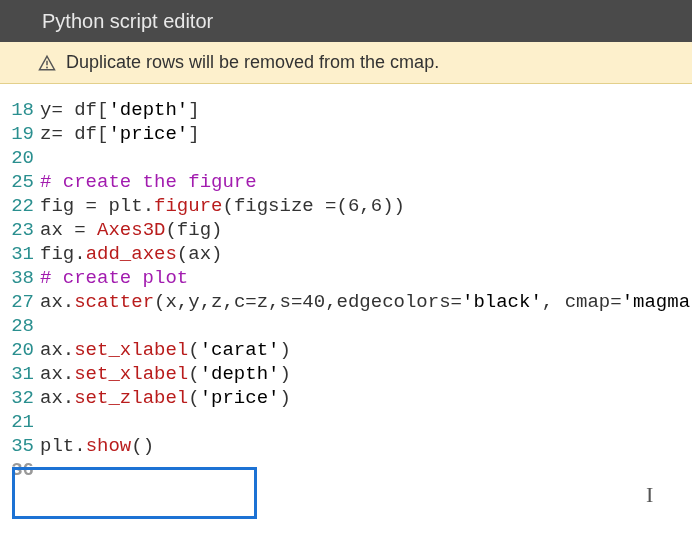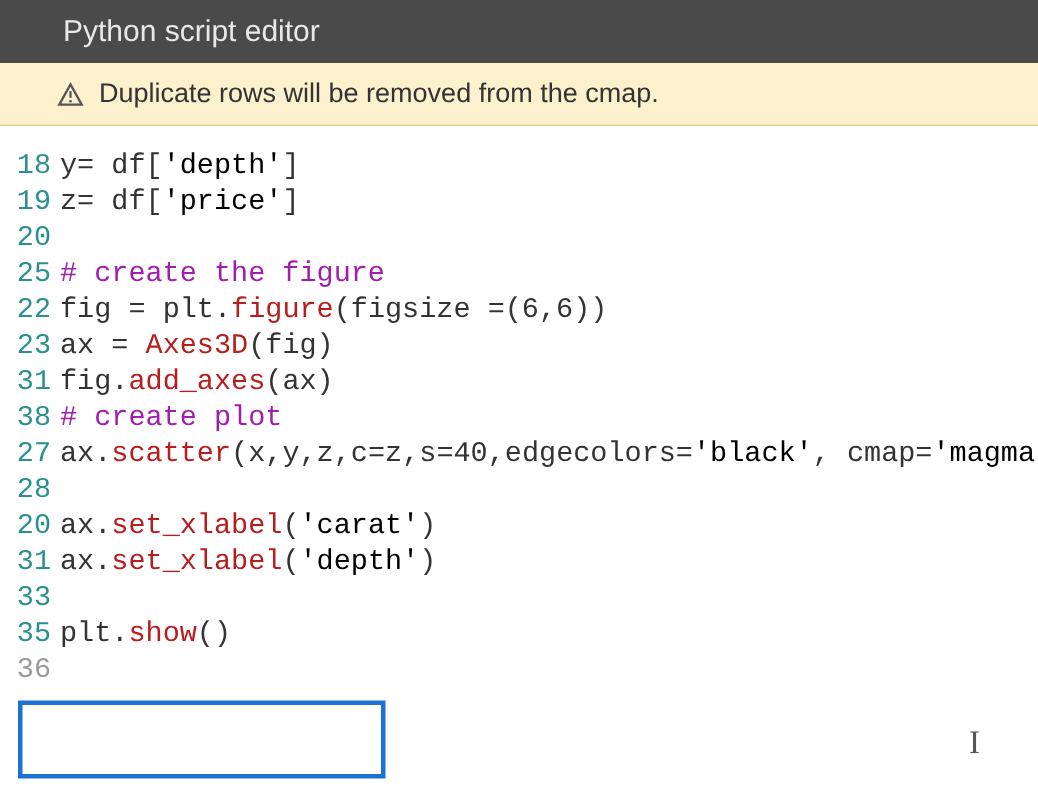--- a/index.html
+++ b/index.html
@@ -49,21 +49,21 @@
     flex-shrink: 0;
   }
   .code { flex: 1; color: #222; }
   .tok-comment { color: #a21caf; }
   .tok-string  { color: #000000; }
   .tok-call    { color: #b91c1c; }
   .tok-ident   { color: #333; }
   .tok-op      { color: #333; }
   .tok-num     { color: #333; }
   .tok-paren   { color: #333; }
-  .tok-faded   { color: #999; }
+  .tok-faded   { color: #999; font-weight: bold; }
   .highlight-box {
     position: absolute;
     border: 3px solid #1c72d4;
     pointer-events: none;
   }
   .cursor-caret {
     position: absolute;
     font-family: "Times New Roman", serif;
     font-size: 22px;
     color: #555;
@@ -94,19 +94,20 @@
     <div class="line"><span class="gutter">20</span><span class="code"></span></div>
     <div class="line"><span class="gutter">25</span><span class="code"><span class="tok-comment"># create the figure</span></span></div>
     <div class="line"><span class="gutter">22</span><span class="code"><span class="tok-ident">fig </span><span class="tok-op">= </span><span class="tok-ident">plt</span><span class="tok-op">.</span><span class="tok-call">figure</span><span class="tok-paren">(</span><span class="tok-ident">figsize </span><span class="tok-op">=</span><span class="tok-paren">(</span><span class="tok-num">6</span><span class="tok-op">,</span><span class="tok-num">6</span><span class="tok-paren">))</span></span></div>
     <div class="line"><span class="gutter">23</span><span class="code"><span class="tok-ident">ax </span><span class="tok-op">= </span><span class="tok-call">Axes3D</span><span class="tok-paren">(</span><span class="tok-ident">fig</span><span class="tok-paren">)</span></span></div>
     <div class="line"><span class="gutter">31</span><span class="code"><span class="tok-ident">fig</span><span class="tok-op">.</span><span class="tok-call">add_axes</span><span class="tok-paren">(</span><span class="tok-ident">ax</span><span class="tok-paren">)</span></span></div>
     <div class="line"><span class="gutter">38</span><span class="code"><span class="tok-comment"># create plot</span></span></div>
     <div class="line"><span class="gutter">27</span><span class="code"><span class="tok-ident">ax</span><span class="tok-op">.</span><span class="tok-call">scatter</span><span class="tok-paren">(</span><span class="tok-ident">x</span><span class="tok-op">,</span><span class="tok-ident">y</span><span class="tok-op">,</span><span class="tok-ident">z</span><span class="tok-op">,</span><span class="tok-ident">c</span><span class="tok-op">=</span><span class="tok-ident">z</span><span class="tok-op">,</span><span class="tok-ident">s</span><span class="tok-op">=</span><span class="tok-num">40</span><span class="tok-op">,</span><span class="tok-ident">edgecolors</span><span class="tok-op">=</span><span class="tok-string">'black'</span><span class="tok-op">, </span><span class="tok-ident">cmap</span><span class="tok-op">=</span><span class="tok-string">'magma'</span></span></div>
     <div class="line"><span class="gutter">28</span><span class="code"></span></div>
     <div class="line"><span class="gutter">20</span><span class="code"><span class="tok-ident">ax</span><span class="tok-op">.</span><span class="tok-call">set_xlabel</span><span class="tok-paren">(</span><span class="tok-string">'carat'</span><span class="tok-paren">)</span></span></div>
     <div class="line"><span class="gutter">31</span><span class="code"><span class="tok-ident">ax</span><span class="tok-op">.</span><span class="tok-call">set_xlabel</span><span class="tok-paren">(</span><span class="tok-string">'depth'</span><span class="tok-paren">)</span></span></div>
-    <div class="line"><span class="gutter">33</span><span class="code"></span></div>
+    <div class="line"><span class="gutter">32</span><span class="code"><span class="tok-ident">ax</span><span class="tok-op">.</span><span class="tok-call">set_zlabel</span><span class="tok-paren">(</span><span class="tok-string">'price'</span><span class="tok-paren">)</span></span></div>
+    <div class="line"><span class="gutter">21</span><span class="code"></span></div>
     <div class="line"><span class="gutter">35</span><span class="code"><span class="tok-ident">plt</span><span class="tok-op">.</span><span class="tok-call">show</span><span class="tok-paren">()</span></span></div>
     <div class="line"><span class="gutter tok-faded">36</span><span class="code"></span></div>
   </div>
 
 <div class="highlight-box" id="hl" style="top: 467px; left: 12px; width: 245px; height: 52px;"></div>
 <div class="cursor-caret" id="caret" style="top: 482px; left: 646px;">I</div>
 
 </body></html>

